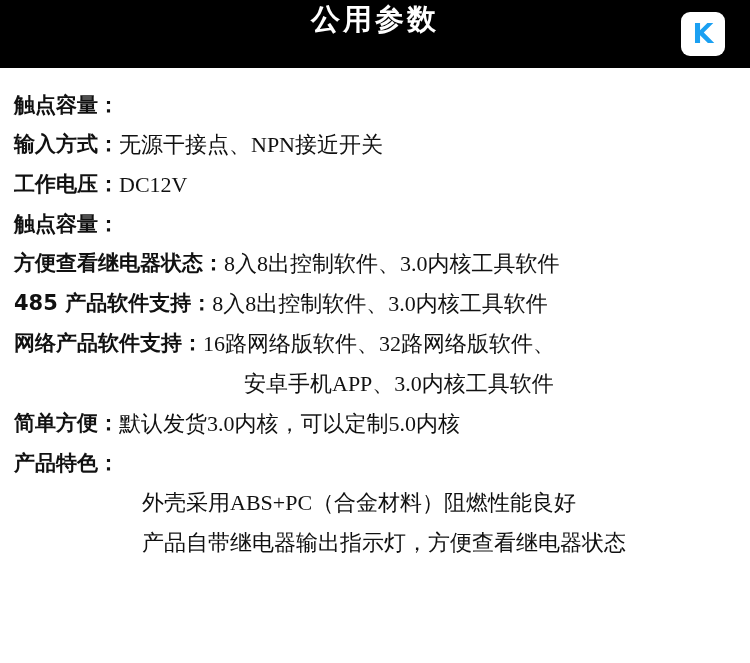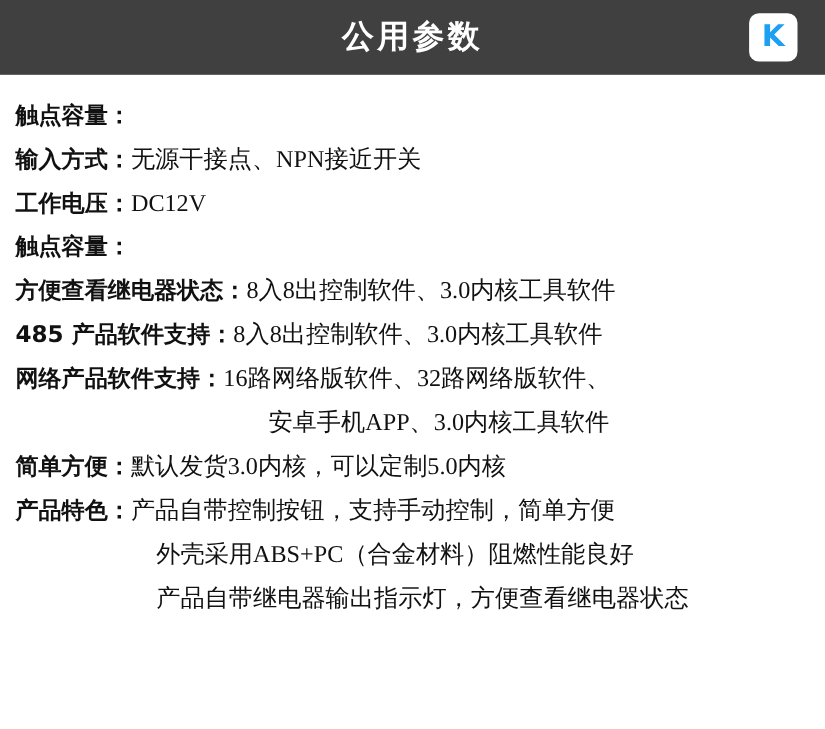--- a/index.html
+++ b/index.html
@@ -16,23 +16,22 @@
   .page {
     width: 750px;
     height: 663px;
     position: relative;
     box-sizing: border-box;
   }
   
   .banner {
     position: relative;
     height: 68px;
-    background: #404040;
+    background: #000000;
     display: flex;
-    align-items: center;
     justify-content: center;
   }
   .banner-title {
     color: #ffffff;
     font-size: 29px;
     font-weight: bold;
     letter-spacing: 3px;
     font-family: "DejaVu Sans", "Liberation Sans", sans-serif;
   }
   .logo-badge {
@@ -55,21 +54,21 @@
     font-family: "DejaVu Sans", "Liberation Sans", sans-serif;
     line-height: 1;
     margin-top: -2px;
   }
   
   .spec-list {
     padding: 18px 0 0 14px;
   }
   .spec-row {
     display: flex;
-    align-items: flex-end;
+    align-items: flex-start;
     font-size: 22px;
     color: #111111;
     line-height: 1.0;
     padding: 9px 0 9px 0;
     white-space: nowrap;
   }
   .spec-label {
     font-weight: bold;
     font-family: "DejaVu Sans", "Liberation Sans", sans-serif;
     font-size: 21px;
@@ -133,21 +132,20 @@
       <span class="spec-value">安卓手机APP、3.0内核工具软件</span>
     </div>
 
     <div class="spec-row">
       <span class="spec-label">简单方便：</span>
       <span class="spec-value">默认发货3.0内核，可以定制5.0内核</span>
     </div>
 
     <div class="spec-row">
       <span class="spec-label">产品特色：</span>
-      <span class="spec-value">产品自带控制按钮，支持手动控制，简单方便</span>
     </div>
     <div class="spec-row indent-b">
       <span class="spec-value">外壳采用ABS+PC（合金材料）阻燃性能良好</span>
     </div>
     <div class="spec-row indent-b">
       <span class="spec-value">产品自带继电器输出指示灯，方便查看继电器状态</span>
     </div>
 
   </div>
 </div>

